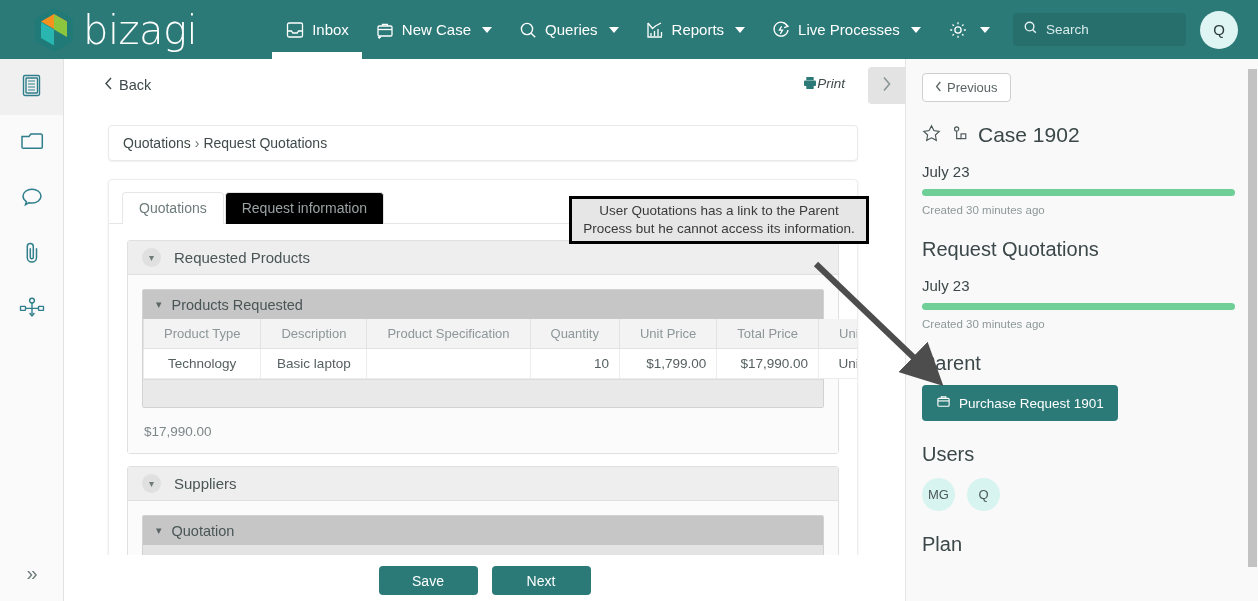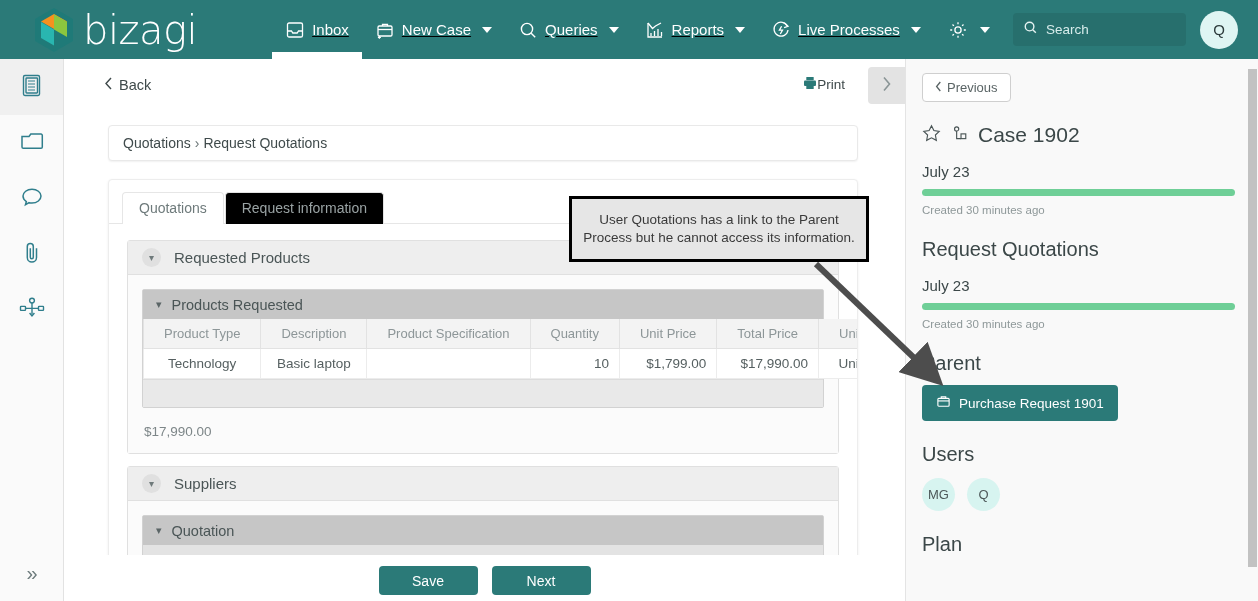--- a/index.html
+++ b/index.html
@@ -17,21 +17,21 @@
     background: #2b7a78;
     display: flex; align-items: center;
   }
   .logo-wrap { display: flex; align-items: center; margin-left: 33px; }
   .logo-mark { width: 42px; height: 46px; flex: none; }
   .logo-text {
     color: #ffffff; font-size: 40px; letter-spacing: -0.5px;
     margin-left: 8px; font-weight: 300; line-height: 1;
     font-family: "DejaVu Sans", sans-serif;
   }
-  .nav { display: flex; align-items: stretch; height: 59px; margin-left: 75px; text-decoration: underline; }
+  .nav { display: flex; align-items: stretch; height: 59px; margin-left: 75px; }
   .nav-item {
     display: flex; align-items: center; gap: 7px;
     padding: 0 13px; color: #ffffff; font-size: 15px;
     position: relative; cursor: pointer; height: 59px;
   }
   .nav-item.active::after {
     content: ""; position: absolute; left: 0; right: 0; bottom: 0;
     height: 7px; background: #ffffff;
   }
   .nav-item .ico { display: flex; align-items: center; }
@@ -83,22 +83,22 @@
   .main-toolbar {
     height: 52px; display: flex; align-items: center;
     padding: 0 0 0 40px; position: relative;
   }
   .back-link {
     display: flex; align-items: center; gap: 6px;
     color: #3f4a4b; font-size: 14.5px; cursor: pointer;
   }
   .print-link {
     position: absolute; right: 60px; top: 17px;
-    display: flex; align-items: center; 
-    color: #3f4a4b; font-size: 13.5px; cursor: pointer;
+    display: flex; align-items: flex-start; 
+    color: #3f4a4b; font-size: 13.5px; cursor: pointer; font-style: italic;
   }
   .next-pane-btn {
     position: absolute; right: 0; top: 8px; width: 37px; height: 37px;
     background: #e3e3e3; border-radius: 4px 0 0 4px;
     display: flex; align-items: center; justify-content: center;
     color: #8a9596; cursor: pointer;
   }
   .breadcrumb-card {
     margin: 14px 47px 0 44px; height: 36px;
     background: #ffffff; border: 1px solid #e9e9e9; border-radius: 4px;
@@ -215,21 +215,21 @@
     justify-content: center; gap: 14px; padding-top: 11px;
   }
   .btn-primary {
     width: 99px; height: 29px; background: #2b7a78; color: #ffffff;
     border: none; border-radius: 4px; font-size: 14px; cursor: pointer;
     font-family: "Liberation Sans", sans-serif;
   }
 
   
   .callout {
-    position: absolute; left: 569px; top: 196px; width: 300px; height: 66px;
+    position: absolute; left: 569px; top: 196px; width: 300px; height: 48px;
     background: #e6e6e6; border: 3px solid #000000;
     display: flex; align-items: center; justify-content: flex-start;
     text-align: center; font-size: 13.5px; color: #3a3a3a; line-height: 1.32;
     padding: 0 8px; z-index: 40;
   }
   .arrow-svg {
     position: absolute; left: 810px; top: 258px; width: 145px; height: 135px;
     z-index: 39; pointer-events: none;
   }
 </style>

